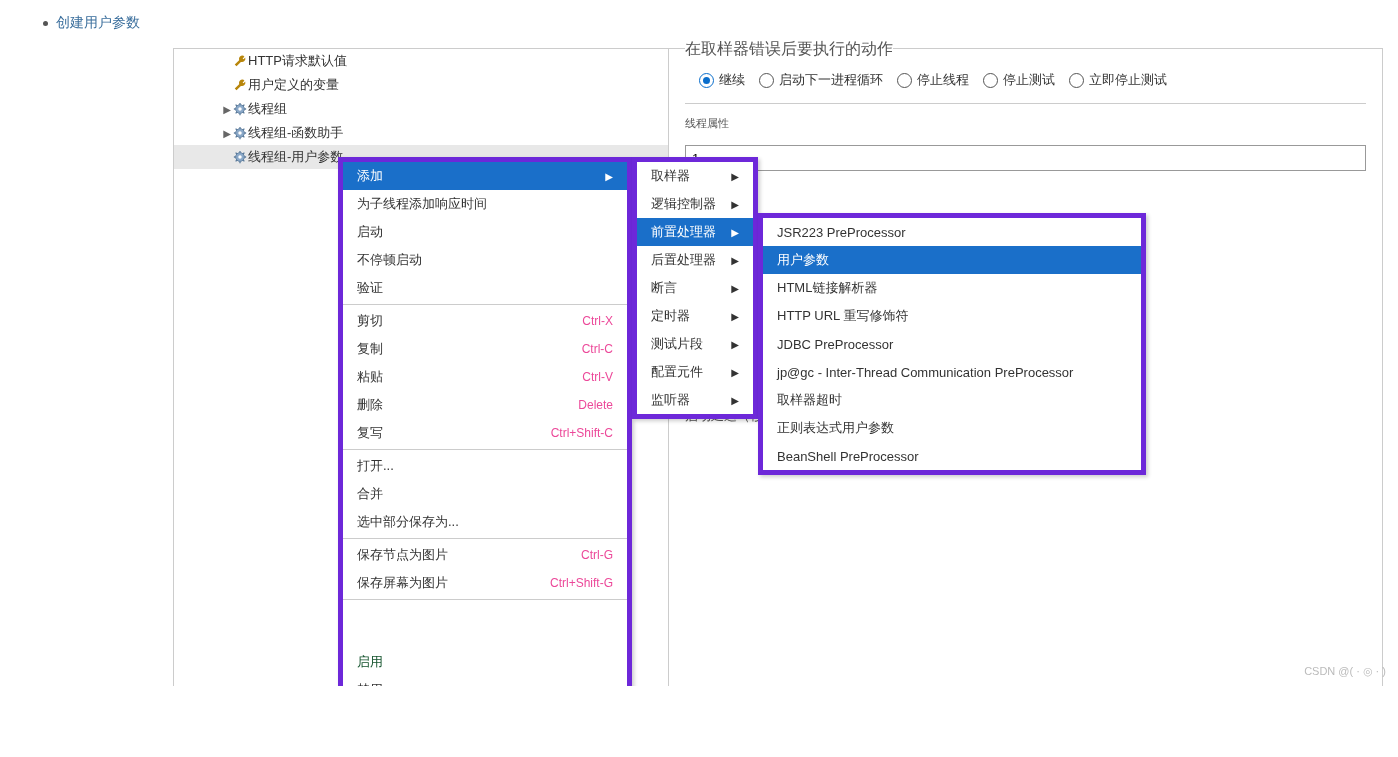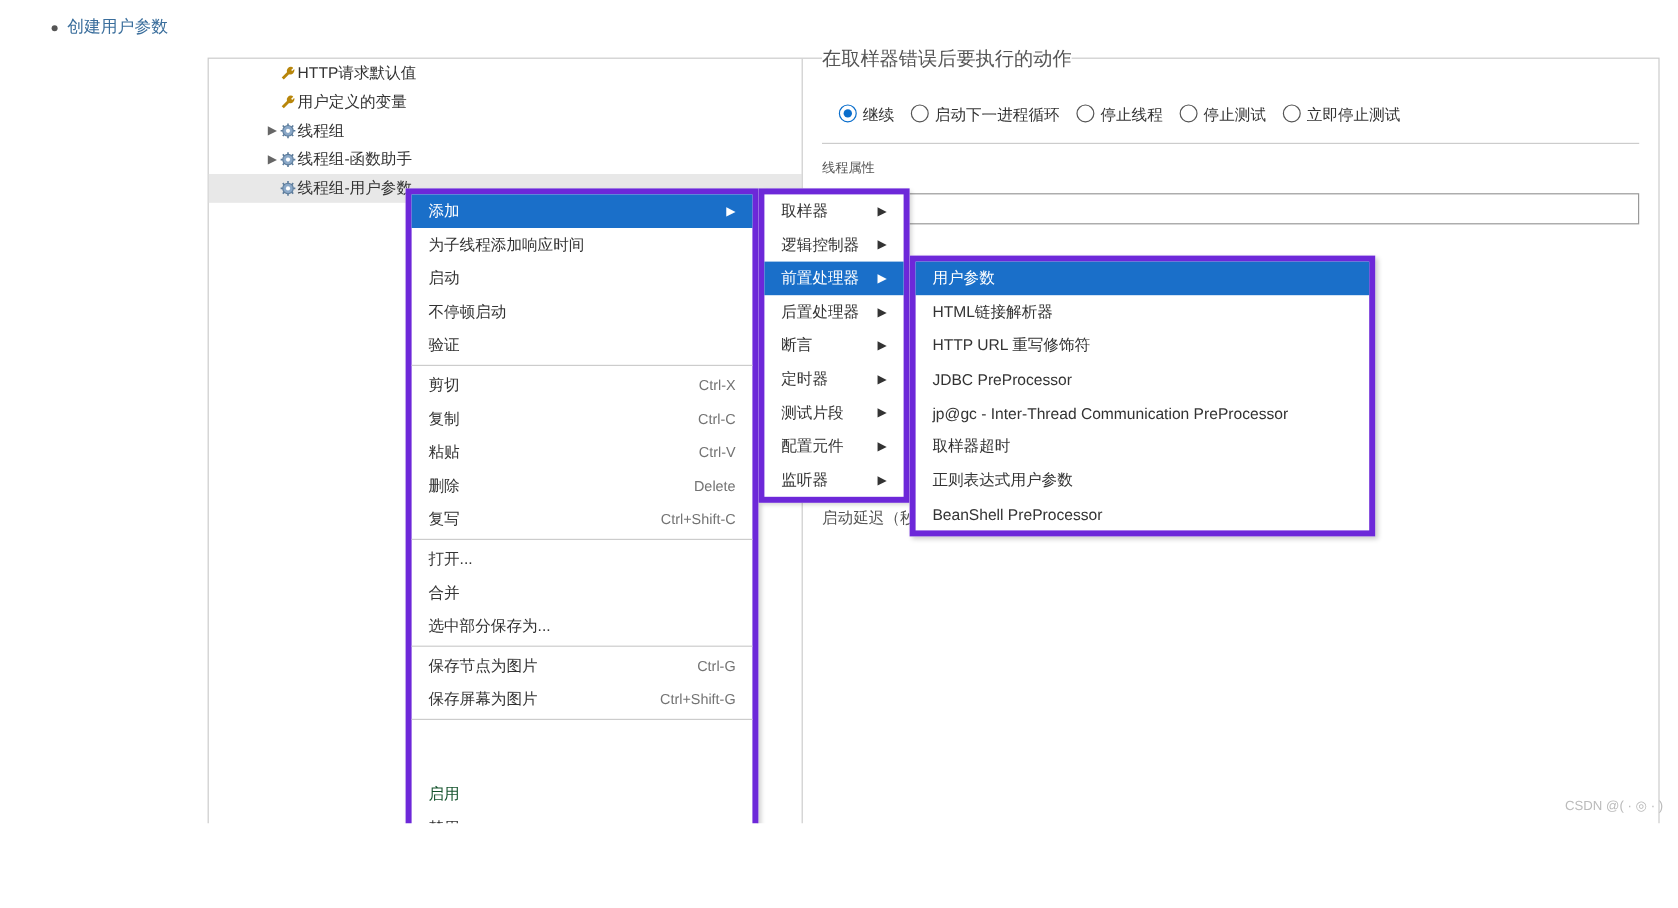--- a/index.html
+++ b/index.html
@@ -14,35 +14,35 @@
 .tree-row.sel { background: #e8e8e8; }
 .expander { width: 10px; text-align: center; color: #666; font-size: 10px; }
 .tree-spacer { display: inline-block; }
 .icon-wrench { width: 16px; height: 16px; display: inline-flex; justify-content: center; align-items: center; }
 .icon-gear { width: 16px; height: 16px; display: inline-flex; justify-content: center; align-items: center; }
 .tree-label { color: #333; }
 .right-panel { position: absolute; left: 494px; top: 0; right: 0; height: 100%; border-left: 1px solid #ccc; padding: 8px 16px; }
 .group-box { border: 1px solid #ccc; border-radius: 3px; padding: 10px 14px 14px; margin-bottom: 12px; position: relative; }
 .group-title { position: absolute; top: -9px; left: 10px; background: #fff; padding: 0 4px; font-size: 16px; color: #555; }
 .radio-row { display: flex; gap: 14px; align-items: center; margin-top: 4px; }
-.radio-opt { display: flex; gap: 5px; font-size: 13px; margin-top: 16px; }
+.radio-opt { display: flex; align-items: center; gap: 5px; font-size: 13px; }
 .radio-circle { width: 15px; height: 15px; border: 1.5px solid #555; border-radius: 50%; display: inline-flex; align-items: center; justify-content: center; }
 .radio-circle.checked { border-color: #0a6ecc; }
 .radio-dot { width: 7px; height: 7px; border-radius: 50%; background: #0a6ecc; }
 .form-row { display: flex; align-items: center; margin-bottom: 12px; gap: 8px; }
 .form-label { font-size: 13px; color: #555; min-width: auto; }
 .text-input { border: 1px solid #999; height: 26px; padding: 2px 6px; font-size: 13px; flex: 1; background: #fff; }
 .text-input.short { width: 320px; flex: none; }
 .menu { position: absolute; background: #fff; border: 5px solid #6d28d9; box-shadow: 2px 2px 4px rgba(0,0,0,0.2); }
 .menu1 { left: 338px; top: 157px; width: 294px; }
 .menu2 { left: 632px; top: 157px; width: 126px; }
 .menu3 { left: 758px; top: 213px; width: 388px; }
 .menu-item { height: 28px; display: flex; align-items: center; padding: 0 14px; justify-content: space-between; font-size: 13px; }
 .menu-item.hl { background: #1a6fc9; color: #fff; }
-.menu-item .shortcut { color: #737373; font-size: 12px; }
+.menu-item .shortcut { color: #ec4899; font-size: 12px; }
 .menu-item.disabled { color: #14532d; margin-top: 48px; }
 .menu-sep { height: 1px; background: #ccc; margin: 2px 0; }
 .submenu-arrow { font-size: 10px; }
 .watermark { position: absolute; right: 12px; bottom: 8px; font-size: 11px; color: #bbb; }
 </style>
 </head>
 <body>
 
 <div class="page">
   <div class="bullet-item">
@@ -263,20 +263,23 @@
       <div class="menu-item">
         <span>配置元件</span>
         <span class="submenu-arrow">▶</span>
       </div>
       <div class="menu-item">
         <span>监听器</span>
         <span class="submenu-arrow">▶</span>
       </div>
     </div>
   <div class="menu menu3" id="menu3">
+      <div class="menu-item">
+        <span>JSR223 PreProcessor</span>
+      </div>
       <div class="menu-item hl">
         <span>用户参数</span>
       </div>
       <div class="menu-item">
         <span>HTML链接解析器</span>
       </div>
       <div class="menu-item">
         <span>HTTP URL 重写修饰符</span>
       </div>
       <div class="menu-item">

